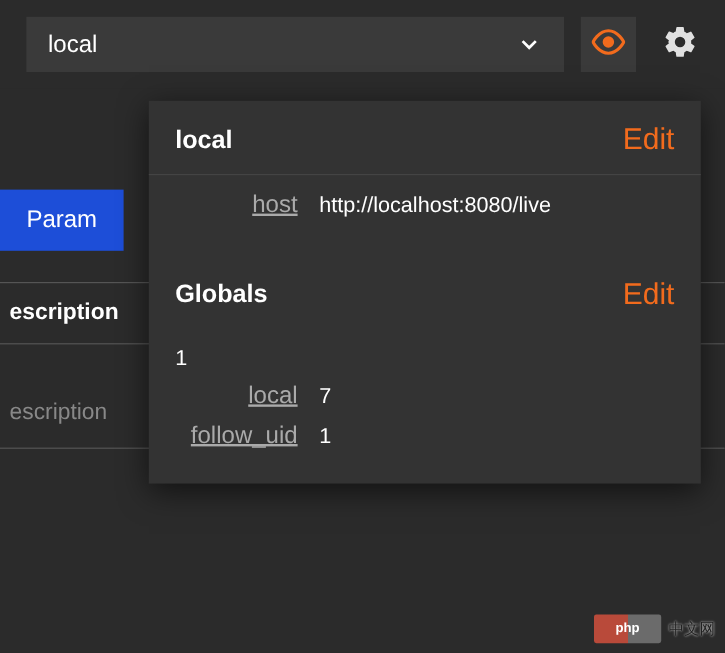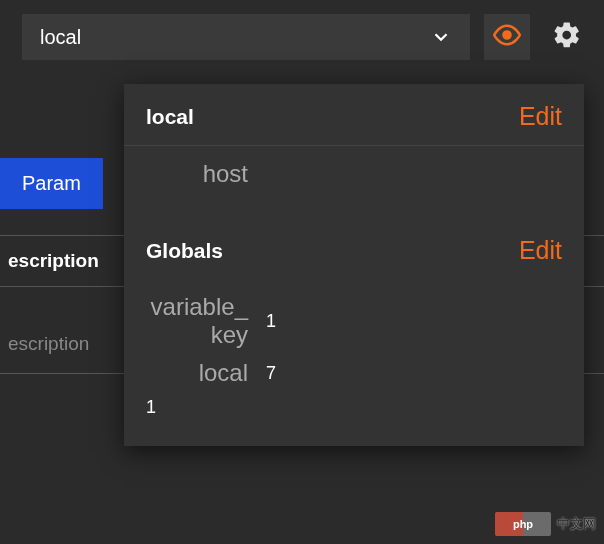--- a/index.html
+++ b/index.html
@@ -18,21 +18,21 @@
     .desc-row { border-top: 1px solid #555; border-bottom: 1px solid #555; padding: 14px 8px; color: #fff; font-weight: 600; font-size: 19px; margin-top: 26px; }
     .desc-input { border-bottom: 1px solid #555; padding: 18px 8px; color: #888; font-size: 19px; margin-top: 28px; }
     
     .popover { position: absolute; left: 124px; top: 84px; width: 460px; background: #333333; box-shadow: 0 6px 24px rgba(0,0,0,0.6); padding: 0; }
     .pop-header { display: flex; justify-content: space-between; align-items: center; padding: 18px 22px 14px 22px; border-bottom: 1px solid #444; }
     .pop-header.noborder { border-bottom: none; padding-top: 20px; }
     .pop-title { color: #fff; font-size: 21px; font-weight: 600; }
     .pop-edit { color: #f26b1d; font-size: 25px; cursor: pointer; }
     .kv-grid { padding: 14px 22px 18px 22px; }
     .kv-row { display: flex; align-items: center; margin-bottom: 10px; }
-    .kv-key { width: 120px; text-align: right; color: #aaa; font-size: 24px; padding-right: 18px; word-break: break-all; }
+    .kv-key { width: 120px; text-align: right; color: #aaa; font-size: 20px; padding-right: 18px; word-break: break-all; text-decoration: underline; }
     .kv-val { color: #fff; font-size: 18px; }
     
     .watermark { position: absolute; right: 8px; bottom: 8px; display: flex; align-items: center; gap: 6px; color: #333; font-size: 14px; margin-left: 27px; }
     .wm-logo { width: 56px; height: 24px; background: linear-gradient(90deg, #b94a3a 50%, #6b6b6b 50%); display: flex; align-items: center; justify-content: center; color: #fff; font-size: 11px; font-weight: bold; border-radius: 2px; }
     .wm-text { color: #222; text-shadow: 0 0 2px #fff; font-size: 13px; font-family: Liberation Mono, monospace; }
   </style>
 </head>
 <body>
 
 <div class="top-bar">
@@ -70,36 +70,37 @@
 </div>
 
 <div class="popover">
   <div class="pop-header">
     <span class="pop-title">local</span>
     <span class="pop-edit">Edit</span>
   </div>
   <div class="kv-grid">
     <div class="kv-row">
       <div class="kv-key">host</div>
+      <div class="kv-val">http://localhost:8080/live</div>
     </div>
   </div>
   <div class="pop-header noborder">
     <span class="pop-title">Globals</span>
     <span class="pop-edit">Edit</span>
   </div>
   <div class="kv-grid">
     <div class="kv-row">
-      <div class="kv-key">variable_key</div>
       <div class="kv-val">1</div>
     </div>
     <div class="kv-row">
       <div class="kv-key">local</div>
       <div class="kv-val">7</div>
     </div>
     <div class="kv-row">
+      <div class="kv-key">follow_uid</div>
       <div class="kv-val">1</div>
     </div>
   </div>
 </div>
 
 <div class="watermark">
   <div class="wm-logo">php</div>
   <div class="wm-text">中文网</div>
 </div>
 

